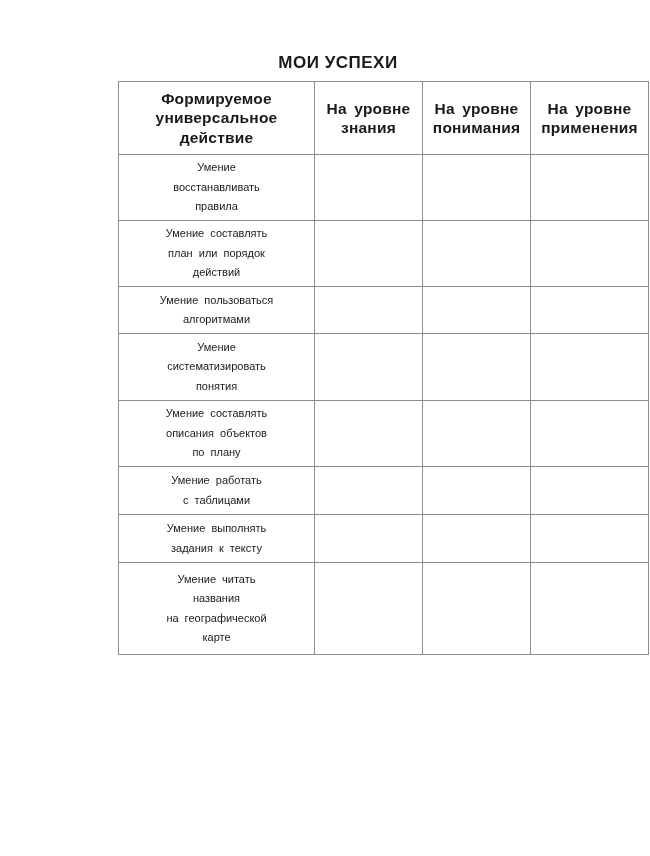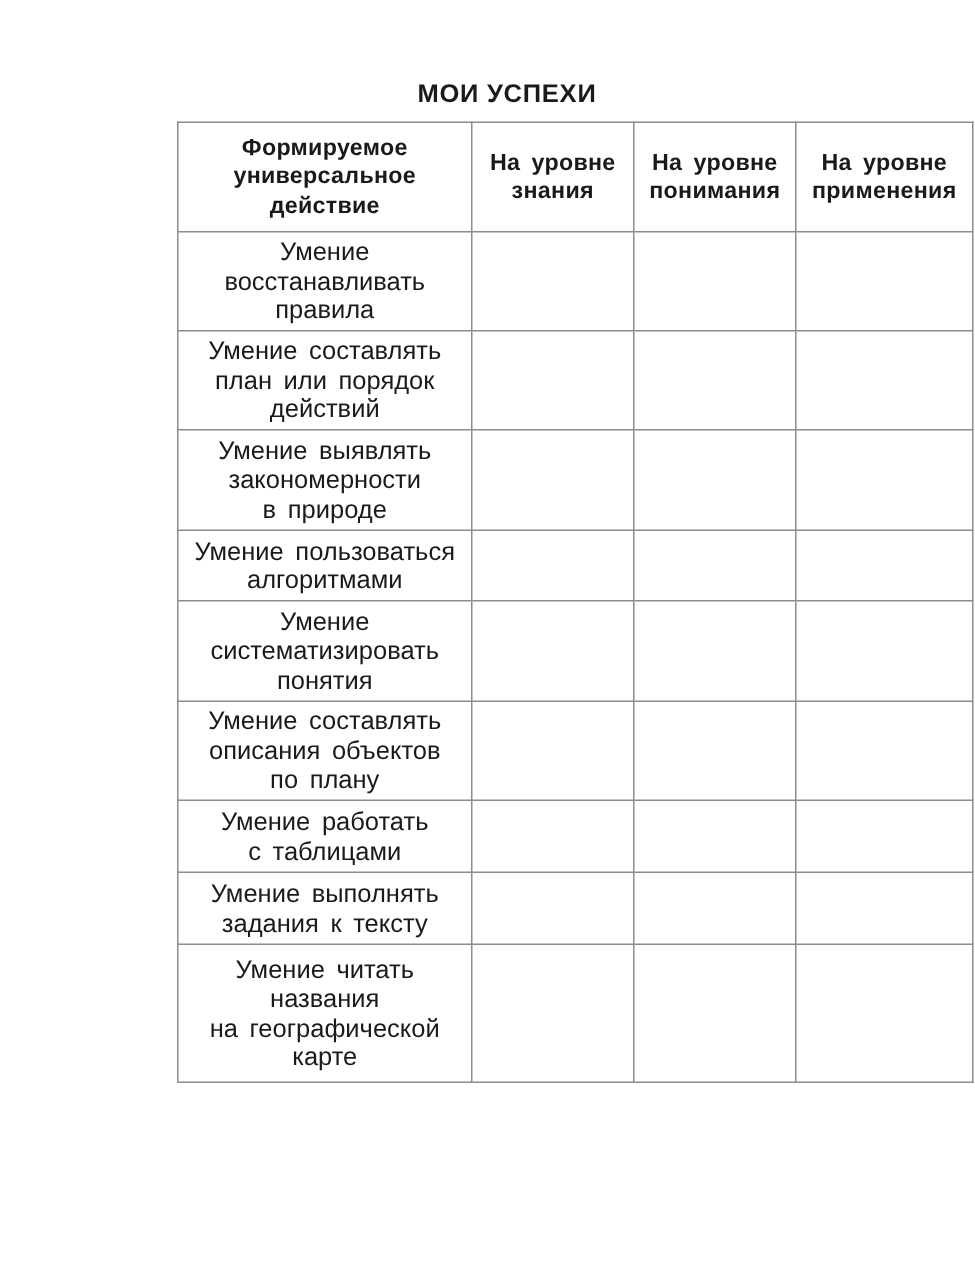--- a/index.html
+++ b/index.html
@@ -33,21 +33,21 @@
       border-collapse: collapse;
       table-layout: fixed;
       width: 530px;
       margin-left: 45px;
     }
     table.progress-table td, table.progress-table th {
       border: 1.3px solid #8c8c8c;
       padding: 0;
       text-align: center;
       vertical-align: middle;
-      font-size: 17px;
+      font-size: 11px;
       line-height: 19.5px;
       word-spacing: 3px;
       white-space: pre-line;
     }
     table.progress-table th {
       font-weight: bold;
       font-size: 15.5px;
       line-height: 19.5px;
       letter-spacing: 0.2px;
     }
@@ -97,28 +97,20 @@
         <td class="mark-cell"></td>
       </tr>
       <tr style="height: 66px;">
         <td class="skill-cell">Умение составлять
 план или порядок
 действий</td>
         <td class="mark-cell"></td>
         <td class="mark-cell"></td>
         <td class="mark-cell"></td>
       </tr>
-      <tr style="height: 67px;">
-        <td class="skill-cell">Умение выявлять
-закономерности
-в природе</td>
-        <td class="mark-cell"></td>
-        <td class="mark-cell"></td>
-        <td class="mark-cell"></td>
-      </tr>
       <tr style="height: 47px;">
         <td class="skill-cell">Умение пользоваться
 алгоритмами</td>
         <td class="mark-cell"></td>
         <td class="mark-cell"></td>
         <td class="mark-cell"></td>
       </tr>
       <tr style="height: 67px;">
         <td class="skill-cell">Умение
 систематизировать

